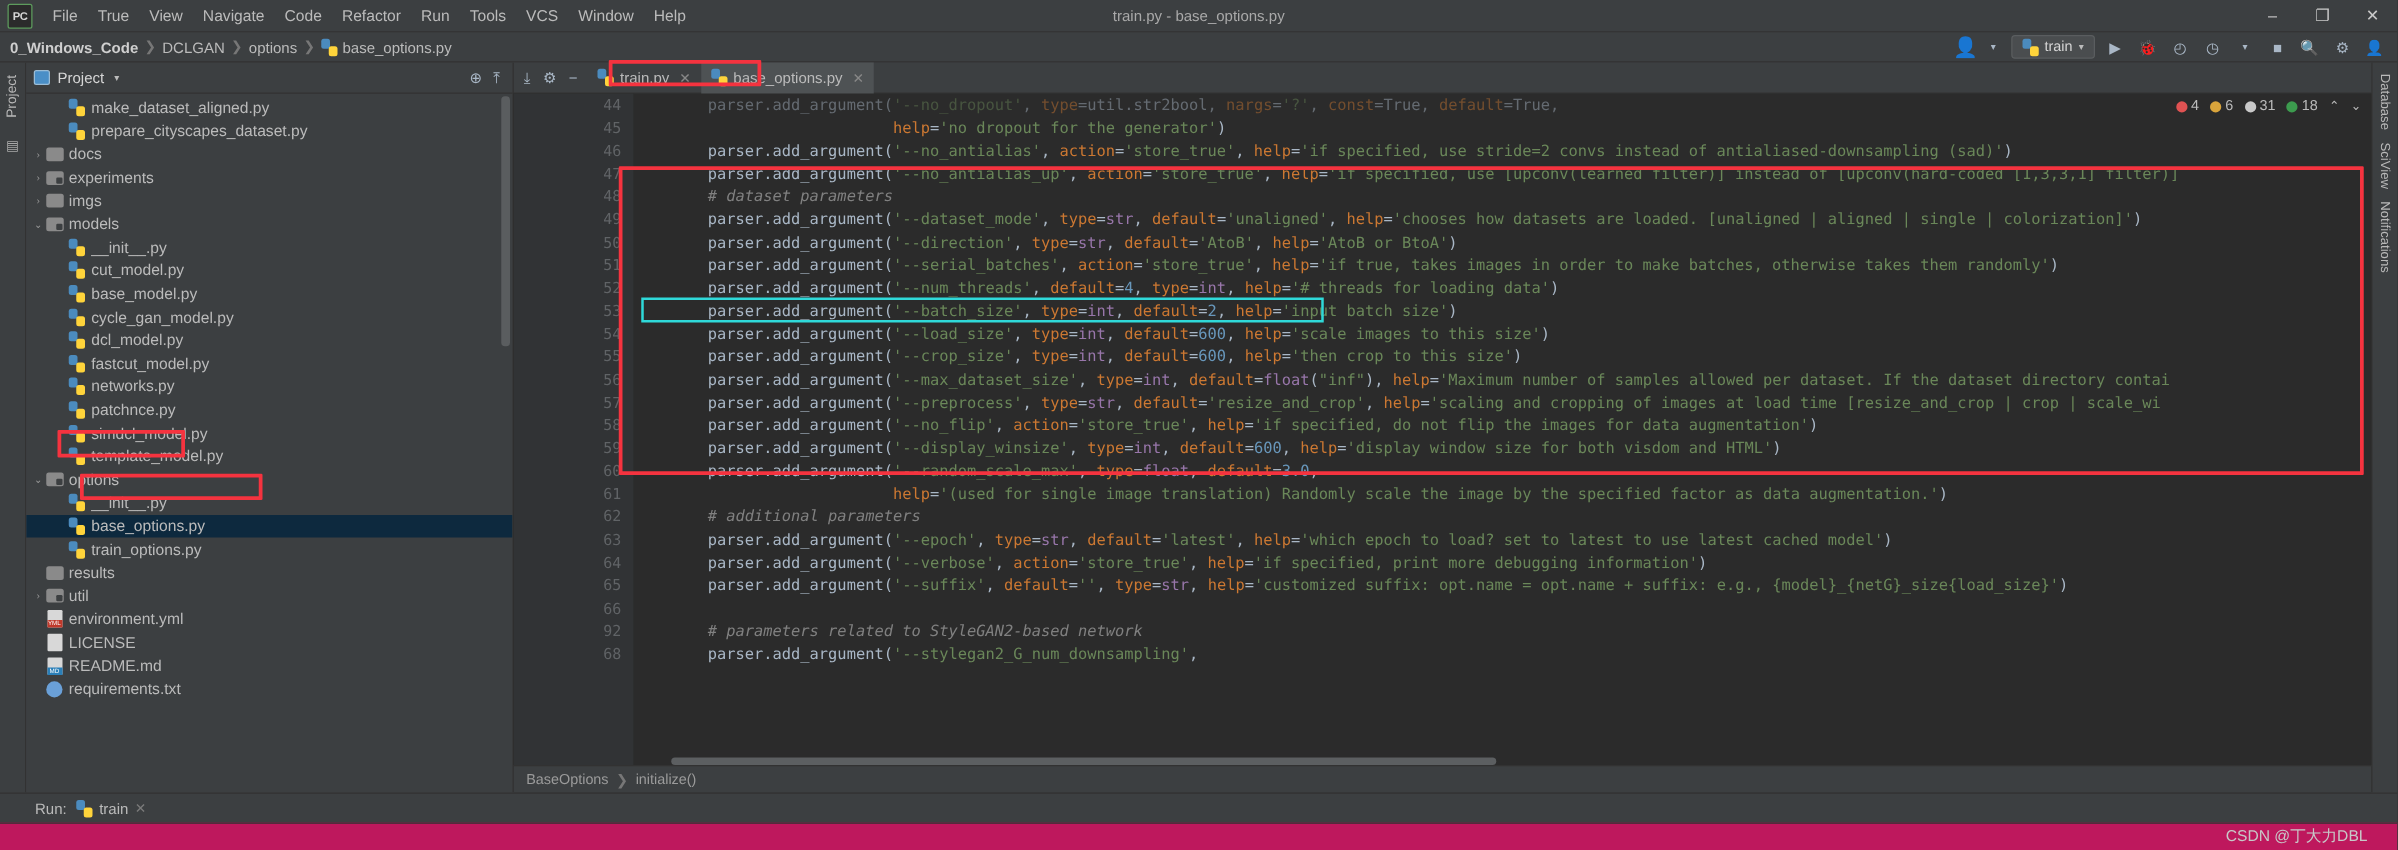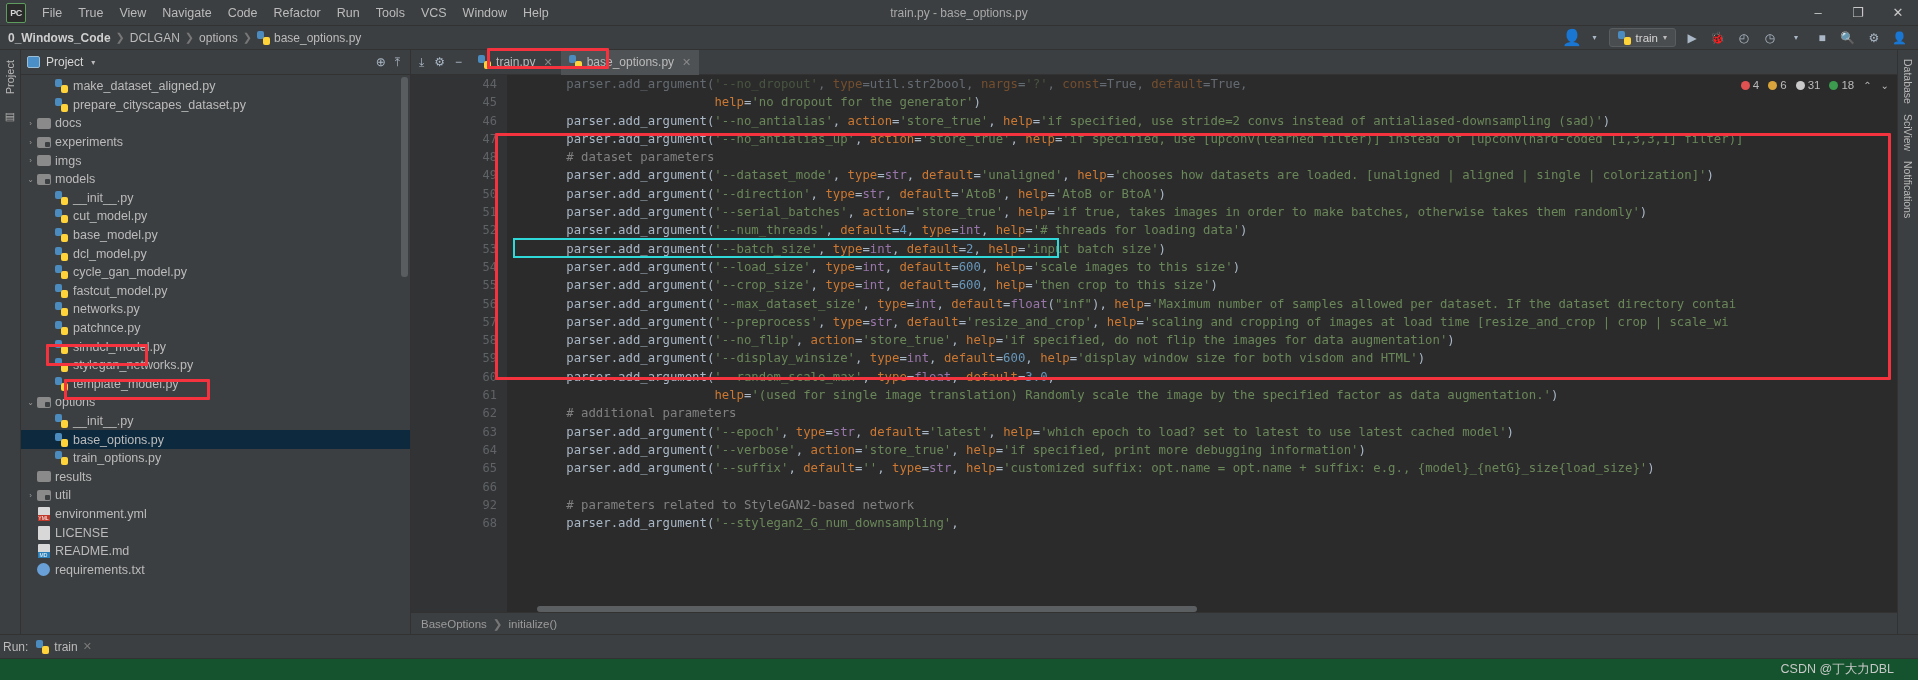--- a/index.html
+++ b/index.html
@@ -97,21 +97,21 @@
                background: #2b2b2b; overflow: hidden; }
   .gutter { width: 96px; flex: 0 0 96px; background: #313335; position: relative; }
   .code { flex: 1 1 auto; position: relative; overflow: hidden; background: #2b2b2b; }
   .cline { height: 18.3px; line-height: 18.3px; white-space: pre;
            font-family: "DejaVu Sans Mono", monospace; font-size: 12.3px; }
   .gline { height: 18.3px; line-height: 18.3px; text-align: right; padding-right: 10px;
            font-family: "DejaVu Sans Mono", monospace; font-size: 12px; color: #606366; }
 
   
   .c-def { color: #a9b7c6; }
-  .c-cmt { color: #808080; }
+  .c-cmt { color: #808080; font-style: italic; }
   .c-str { color: #6a8759; }
   .c-key { color: #cc7832; }
   .c-kw  { color: #9876aa; }
   .c-num { color: #6897bb; }
 
   
   .inspect { position: absolute; right: 8px; top: 4px; display: flex; align-items: center;
              gap: 9px; font-size: 11.5px; color: #bbbbbb; z-index: 20; }
   .ibadge { display: flex; align-items: center; gap: 3px; }
   .dot { width: 9px; height: 9px; border-radius: 50%; display: inline-block; }
@@ -122,24 +122,24 @@
                 align-items: center; padding-top: 4px; }
   .rtab { writing-mode: vertical-rl; font-size: 10.5px; color: #b9b9b9; padding: 5px 2px; }
 
   
   .codecrumb { height: 22px; flex: 0 0 22px; background: #3c3f41; display: flex;
                align-items: center; padding: 0 10px; font-size: 11.5px; color: #9b9b9b;
                border-top: 1px solid #323232; gap: 6px; }
 
   
   .runbar { height: 24px; flex: 0 0 24px; background: #3c3f41; display: flex;
-            align-items: center; padding: 0 3px; gap: 8px; font-size: 12px;
+            align-items: center; padding: 0 28px; gap: 8px; font-size: 12px;
             border-top: 1px solid #323232; color: #bbbbbb; }
   .runtab { display: flex; align-items: center; gap: 5px; font-size: 12px; }
-  .statusbar { height: 22px; flex: 0 0 22px; background: #14532d; display: flex;
+  .statusbar { height: 22px; flex: 0 0 22px; background: #be185d; display: flex;
                align-items: center; padding: 0 10px; font-size: 11.5px; color: #a0a0a0;
                border-top: 1px solid #323232; }
   .watermark { margin-left: auto; font-size: 12.5px; color: #c8c8c8; padding-right: 14px; }
 
   
   .anno { position: absolute; border: 3px solid #f5333f; pointer-events: none;
           z-index: 60; border-radius: 1px; }
   .anno-cyan { position: absolute; border: 2px solid #2fd9d9; pointer-events: none;
                z-index: 60; }
 
@@ -335,42 +335,42 @@
           </div>
           <div class="row">
             <span style="display:inline-block;width:22px"></span>
             <span class="arrow"></span>
             <span class="ficon">
               <span class="pyicon">
                 <i class="b1"></i>
                 <i class="b2"></i>
               </span>
             </span>
+            <span class="lbl">cycle_gan_model.py</span>
+          </div>
+          <div class="row">
+            <span style="display:inline-block;width:22px"></span>
+            <span class="arrow"></span>
+            <span class="ficon">
+              <span class="pyicon">
+                <i class="b1"></i>
+                <i class="b2"></i>
+              </span>
+            </span>
             <span class="lbl">dcl_model.py</span>
           </div>
           <div class="row">
             <span style="display:inline-block;width:22px"></span>
             <span class="arrow"></span>
             <span class="ficon">
               <span class="pyicon">
                 <i class="b1"></i>
                 <i class="b2"></i>
               </span>
             </span>
-            <span class="lbl">cycle_gan_model.py</span>
-          </div>
-          <div class="row">
-            <span style="display:inline-block;width:22px"></span>
-            <span class="arrow"></span>
-            <span class="ficon">
-              <span class="pyicon">
-                <i class="b1"></i>
-                <i class="b2"></i>
-              </span>
-            </span>
             <span class="lbl">fastcut_model.py</span>
           </div>
           <div class="row">
             <span style="display:inline-block;width:22px"></span>
             <span class="arrow"></span>
             <span class="ficon">
               <span class="pyicon">
                 <i class="b1"></i>
                 <i class="b2"></i>
               </span>
@@ -391,31 +391,20 @@
           <div class="row">
             <span style="display:inline-block;width:22px"></span>
             <span class="arrow"></span>
             <span class="ficon">
               <span class="pyicon">
                 <i class="b1"></i>
                 <i class="b2"></i>
               </span>
             </span>
             <span class="lbl">simdcl_model.py</span>
-          </div>
-          <div class="row">
-            <span style="display:inline-block;width:22px"></span>
-            <span class="arrow"></span>
-            <span class="ficon">
-              <span class="pyicon">
-                <i class="b1"></i>
-                <i class="b2"></i>
-              </span>
-            </span>
-            <span class="lbl">stylegan_networks.py</span>
           </div>
           <div class="row">
             <span style="display:inline-block;width:22px"></span>
             <span class="arrow"></span>
             <span class="ficon">
               <span class="pyicon">
                 <i class="b1"></i>
                 <i class="b2"></i>
               </span>
             </span>

